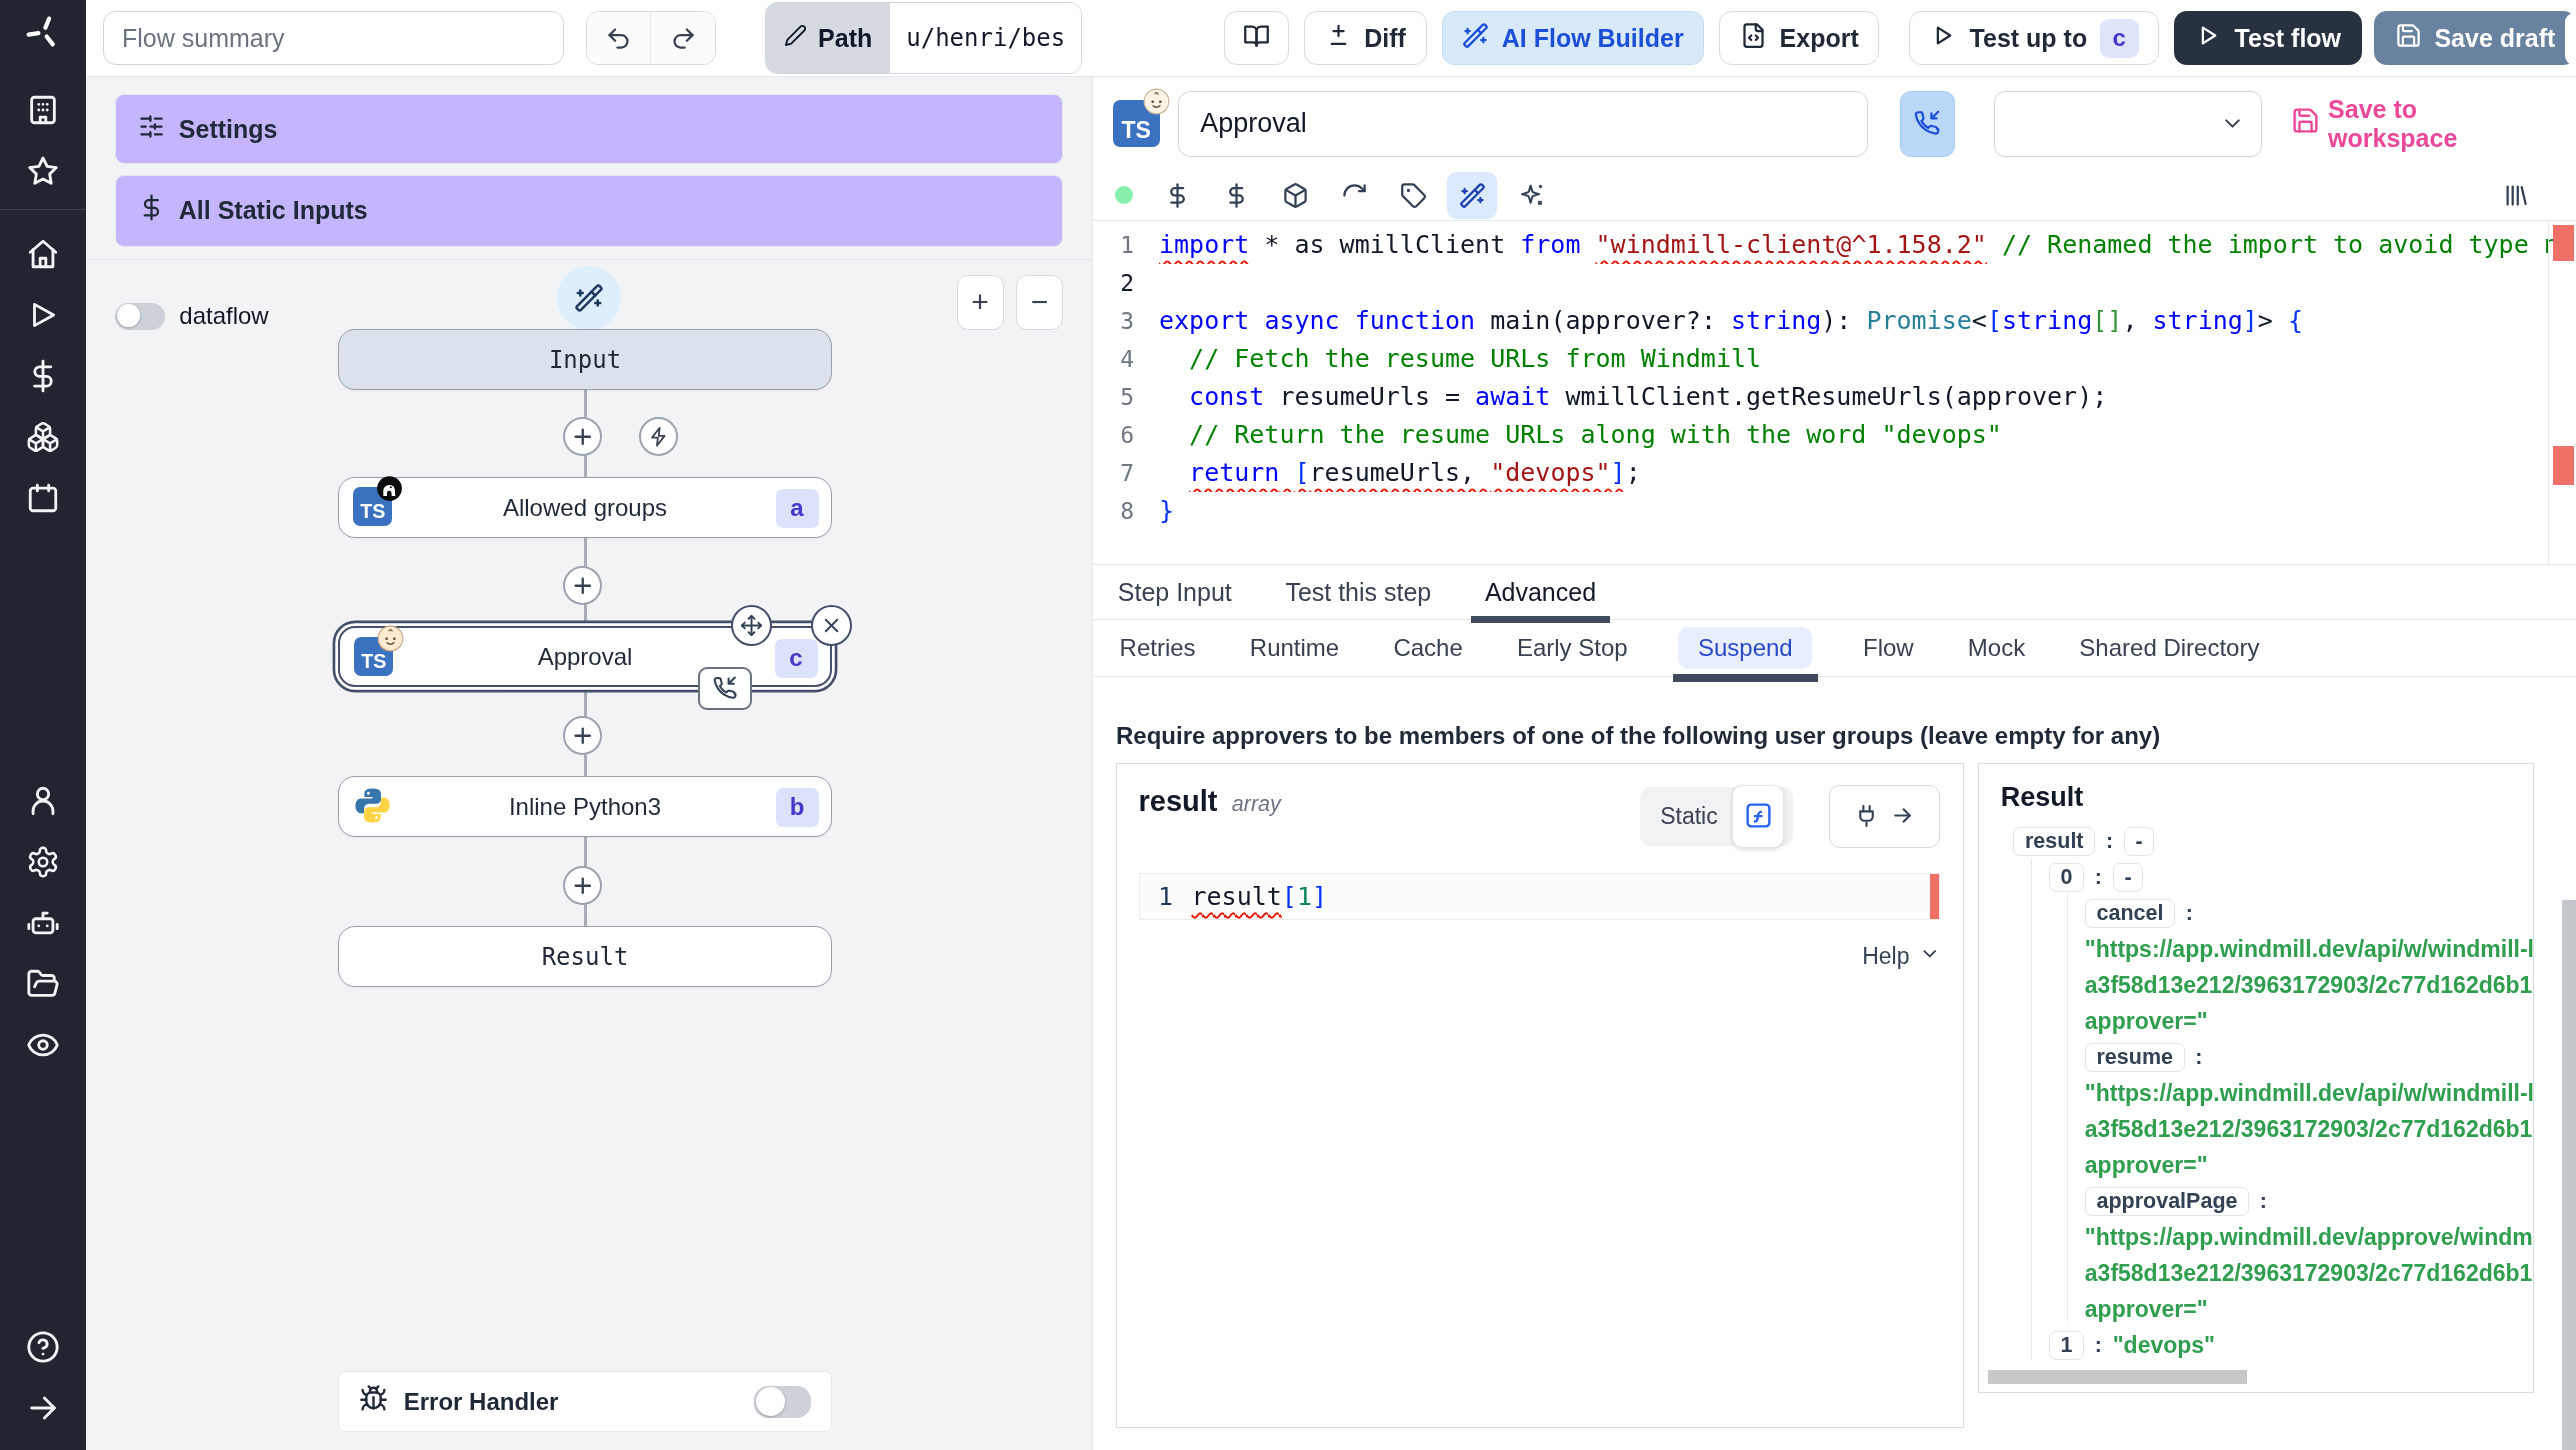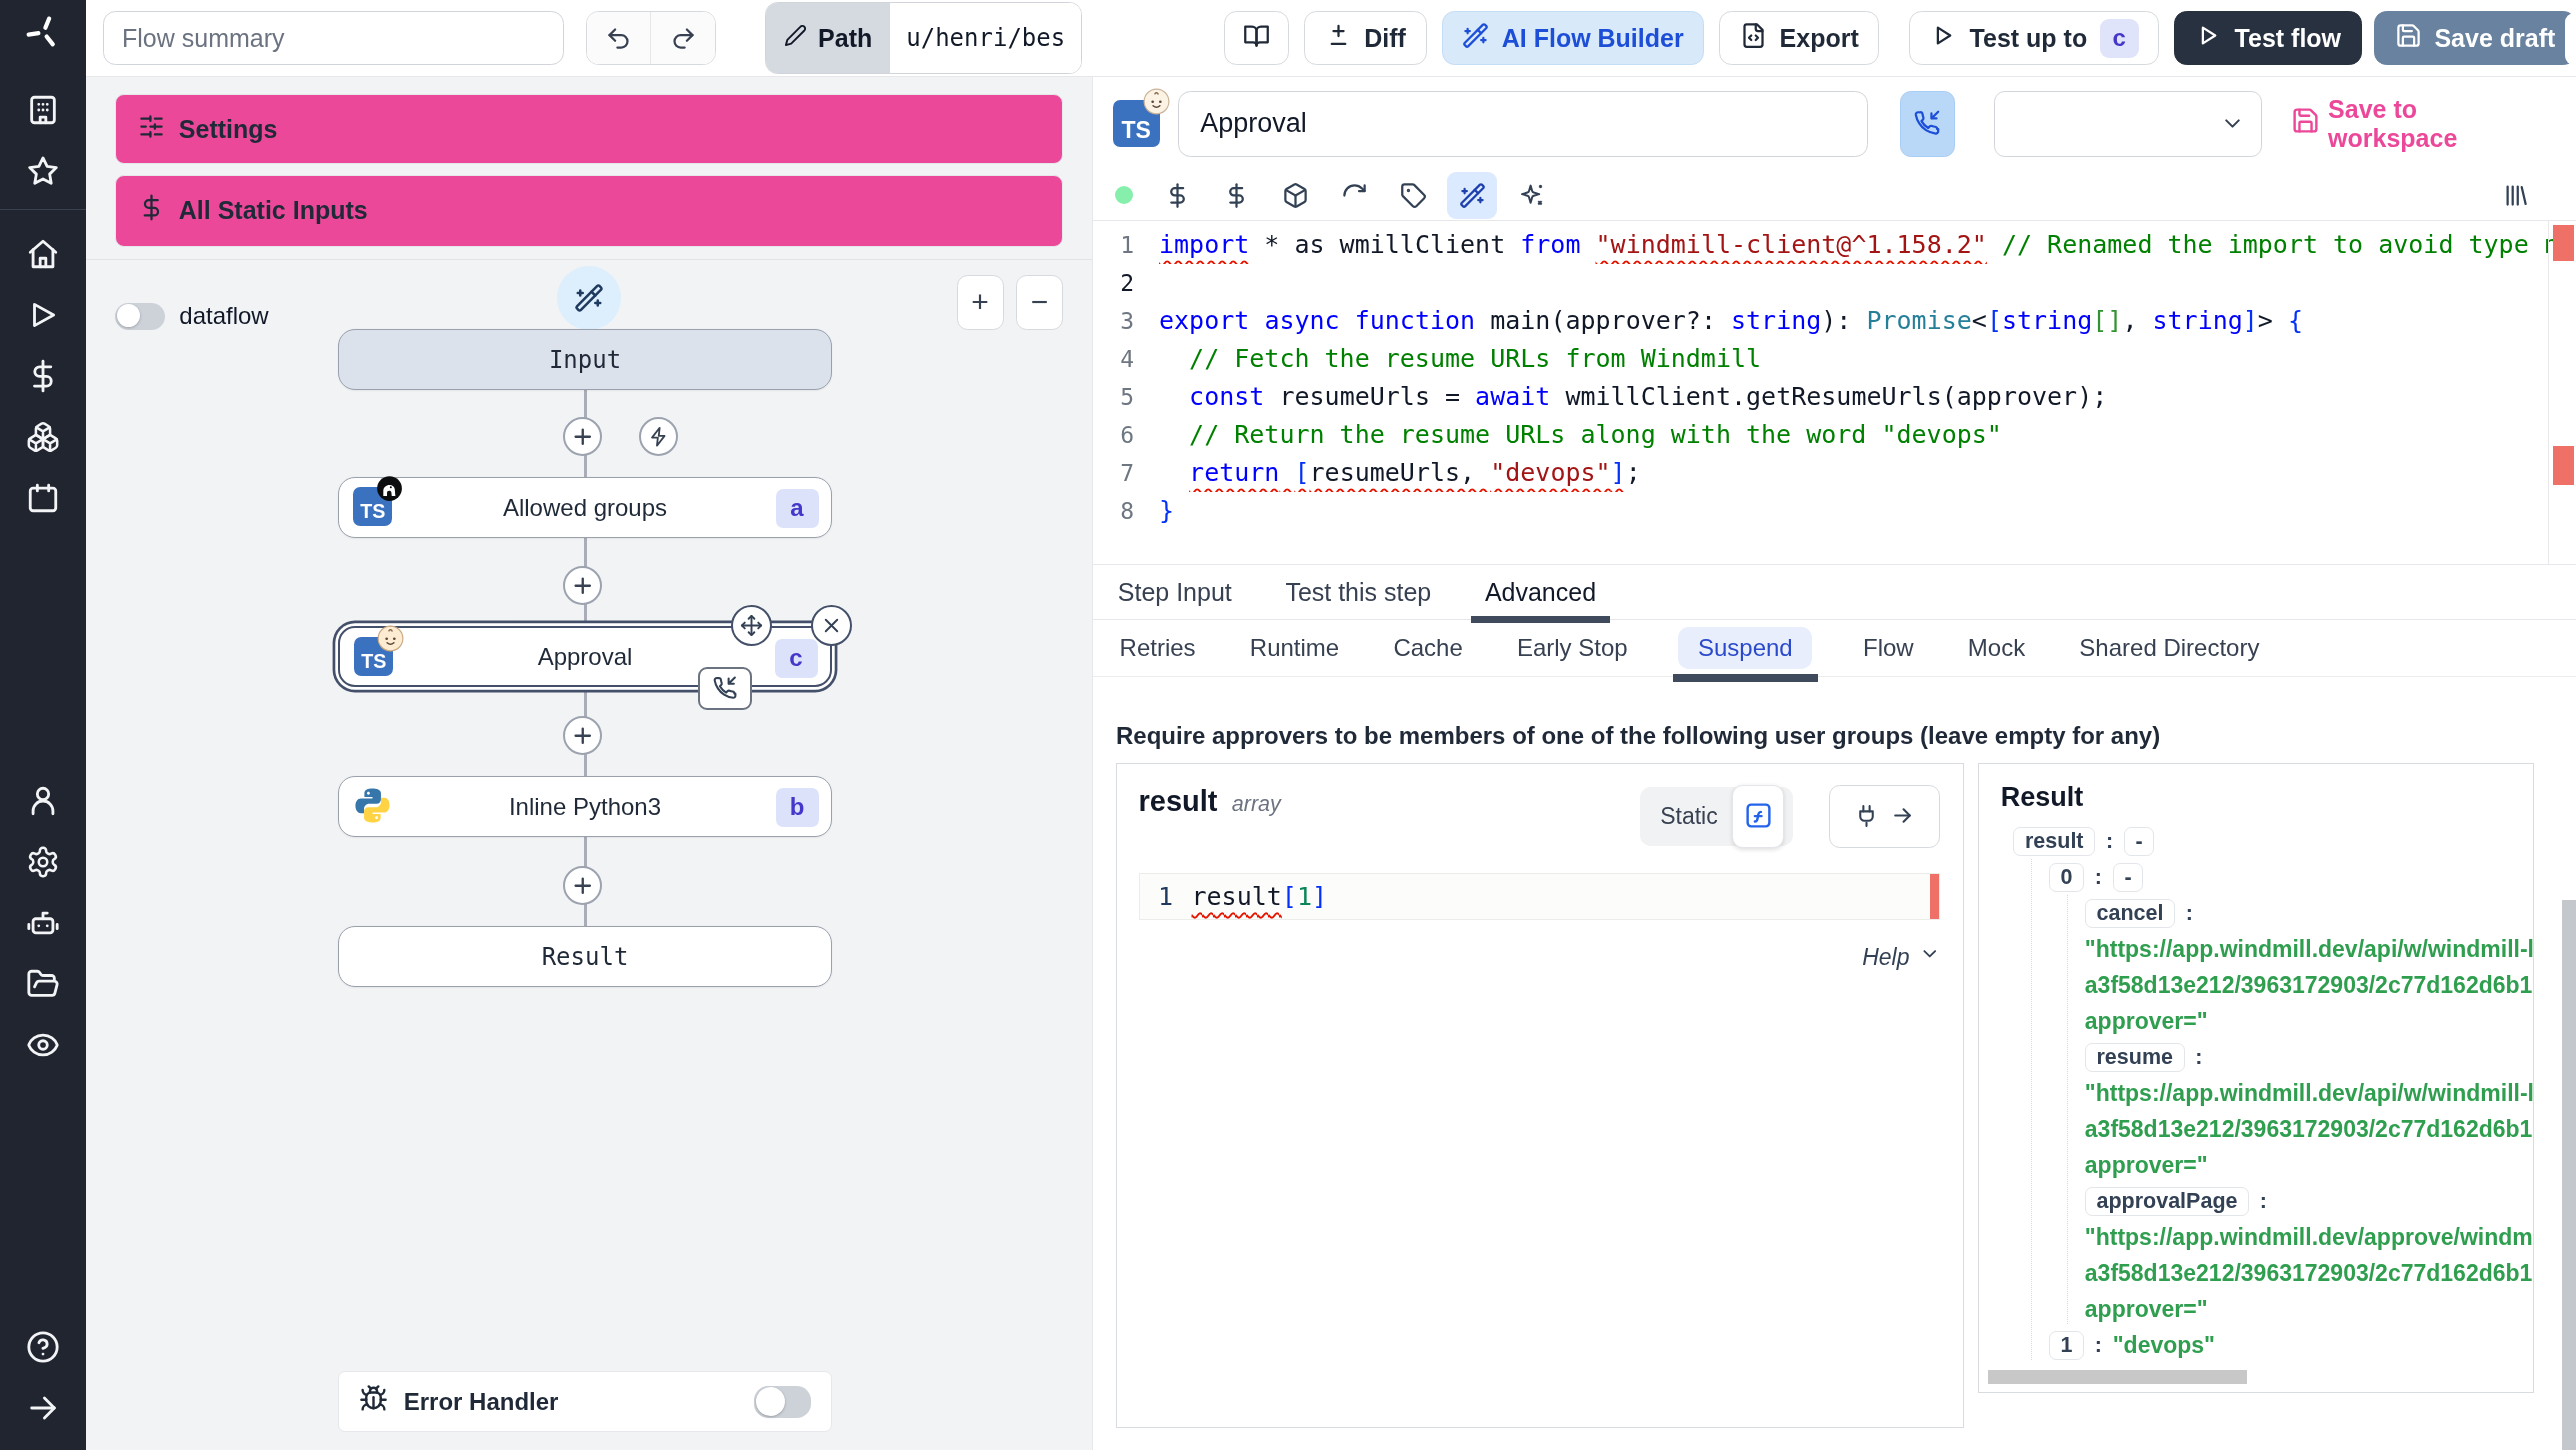--- a/index.html
+++ b/index.html
@@ -35,21 +35,21 @@
   .tbtn.dark { background:#273140; border-color:#273140; color:#fff; }
   .tbtn.slate { background:#68829f; border-color:#68829f; color:#fff; border-top-right-radius:12.5px; }
   .badge-c { background:#e0e4fb; color:#4338ca; font-weight:700; border-radius:9px; width:39px; height:39px; display:flex; align-items:center; justify-content:center; font-size:24px; }
   .cutpill { position:absolute; right:-1.8px; top:12.5px; width:12.5px; height:52px; background:#fff; border-radius:9px 0 0 9px; }
 
   
   .content { flex:1; display:flex; min-height:0; }
 
   
   .flow-panel { width:1007px; flex:none; background:#f2f3f5; position:relative; border-right:1.8px solid #e5e7eb; }
-  .fp-card { margin:0 29px; background:#ec4899; border:1.8px solid #e5e7eb; border-radius:9px; height:70px; display:flex; align-items:center; gap:14.3px; padding:0 21.5px; font-size:25px; font-weight:700; color:#1f2937; cursor:pointer; }
+  .fp-card { margin:0 29px; background:#c4b5fd; border:1.8px solid #e5e7eb; border-radius:9px; height:70px; display:flex; align-items:center; gap:14.3px; padding:0 21.5px; font-size:25px; font-weight:700; color:#1f2937; cursor:pointer; }
   .fp-card svg { width:27px; height:27px; color:#1f2937; }
   .fp-card.first { margin-top:17px; }
   .fp-card.second { margin-top:10.7px; height:72px; }
   .fp-divider { border:none; border-top:1.8px solid #e2e4e8; margin:12.5px 0 0; }
   .fp-toolrow { display:flex; align-items:flex-end; margin:12.5px 29px 0; height:57px; position:relative; }
   .toggle { width:50px; height:27px; border-radius:14.3px; background:#cdd2d9; position:relative; flex:none; cursor:pointer; }
   .toggle::after { content:""; position:absolute; left:1.8px; top:1.8px; width:23px; height:23px; background:#fff; border-radius:50%; box-shadow:0 0.9px 2.7px rgba(0,0,0,.25); }
   .fp-toolrow .lbl { margin-left:14.3px; font-size:24px; color:#111827; }
   .wandcircle { position:absolute; left:50%; transform:translateX(-50%); width:64px; height:64px; border-radius:50%; background:#ddeefc; display:flex; align-items:center; justify-content:center; color:#1e3a5f; cursor:pointer; }
   .wandcircle svg { width:30px; height:30px; }
@@ -132,21 +132,21 @@
   .static-wrap { margin-left:auto; display:flex; align-items:center; }
   .static-pill { background:#f1f2f4; border-radius:10.7px; height:59px; display:flex; align-items:center; padding:0 9px 0 19.7px; }
   .static-pill .sl { font-size:23px; color:#374151; margin-right:14.3px; }
   .fbtn { width:52px; height:63px; background:#fff; border:1.8px solid #e3e5e8; border-radius:10.7px; box-shadow:0 1.8px 4.5px rgba(0,0,0,.12); display:flex; align-items:center; justify-content:center; color:#2563eb; cursor:pointer; }
   .fbtn svg { width:29px; height:29px; }
   .plugbtn { margin-left:36px; margin-right:23px; width:111px; height:63px; border:1.8px solid #d6dade; border-radius:10.7px; background:#fff; display:flex; align-items:center; justify-content:center; gap:10.7px; color:#334155; cursor:pointer; }
   .plugbtn svg { width:25px; height:25px; }
   .mini-editor { margin:25px 23px 0 0; background:#fcfcfa; border:0.9px solid #ececea; display:flex; position:relative; height:47px; align-items:center; font-family:"DejaVu Sans Mono", monospace; font-size:25px; }
   .mini-editor .ln { width:52px; text-align:center; color:#1e3a5f; flex:none; }
   .mini-editor .redbar { position:absolute; right:0; top:0; bottom:0; width:9px; background:#ef7066; }
-  .help-row { display:flex; justify-content:flex-end; margin:23px 23px 7px 0; align-items:flex-end; gap:9px; color:#334155; font-size:23px; cursor:pointer;font-style:italic; }
+  .help-row { display:flex; justify-content:flex-end; margin:23px 23px 7px 0; align-items:flex-start; gap:9px; color:#334155; font-size:23px; cursor:pointer; }
   .help-row svg { width:21.5px; height:21.5px; }
 
   
   .result-card { width:556px; height:630px; border:1.8px solid #d8dbdf; background:#fff; padding:18px 0 0 21.5px; position:relative; overflow:hidden; }
   .r-title { font-size:27px; font-weight:700; color:#111827; }
   .rtree { margin-top:10.7px; position:relative; }
   .rrow { height:36px; display:flex; align-items:center; gap:10.7px; white-space:nowrap; overflow:hidden; }
   .pill { border:1.8px solid #e2e5e9; border-radius:7.2px; background:#fff; padding:0.9px 10.7px; font-size:21.5px; font-weight:700; color:#334155; flex:none; }
   .colon { font-weight:700; color:#334155; font-size:21.5px; flex:none; }
   .gstr { color:#2f9e4f; font-weight:600; font-size:23px; overflow:hidden; }

